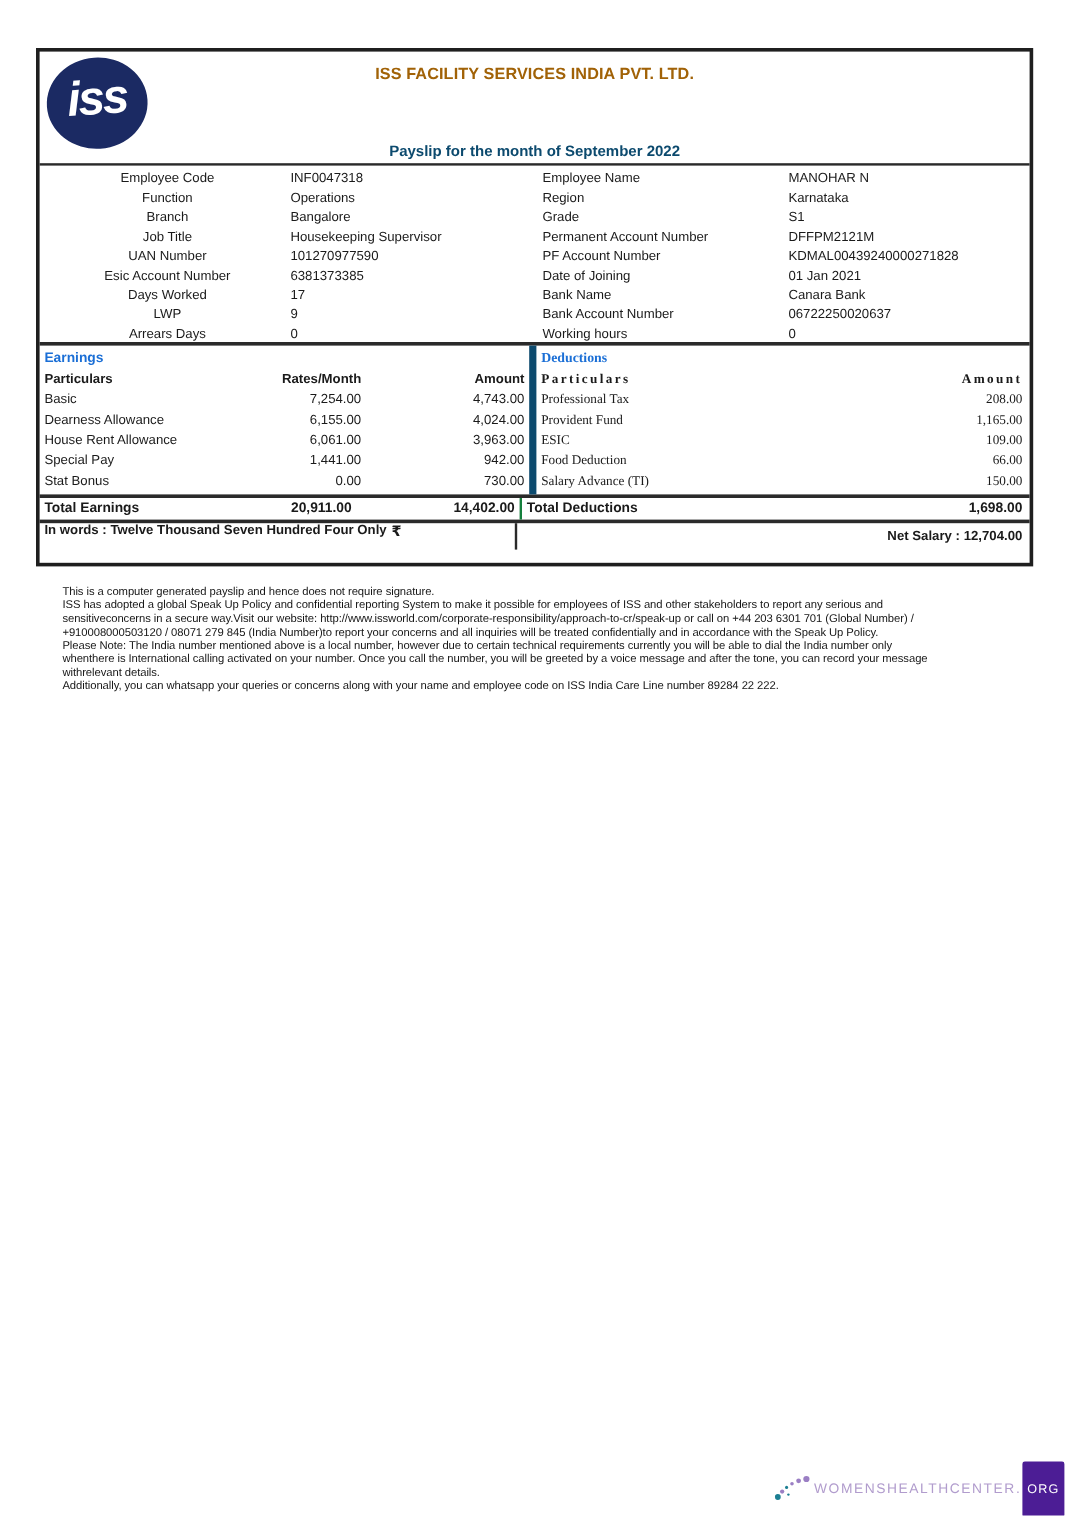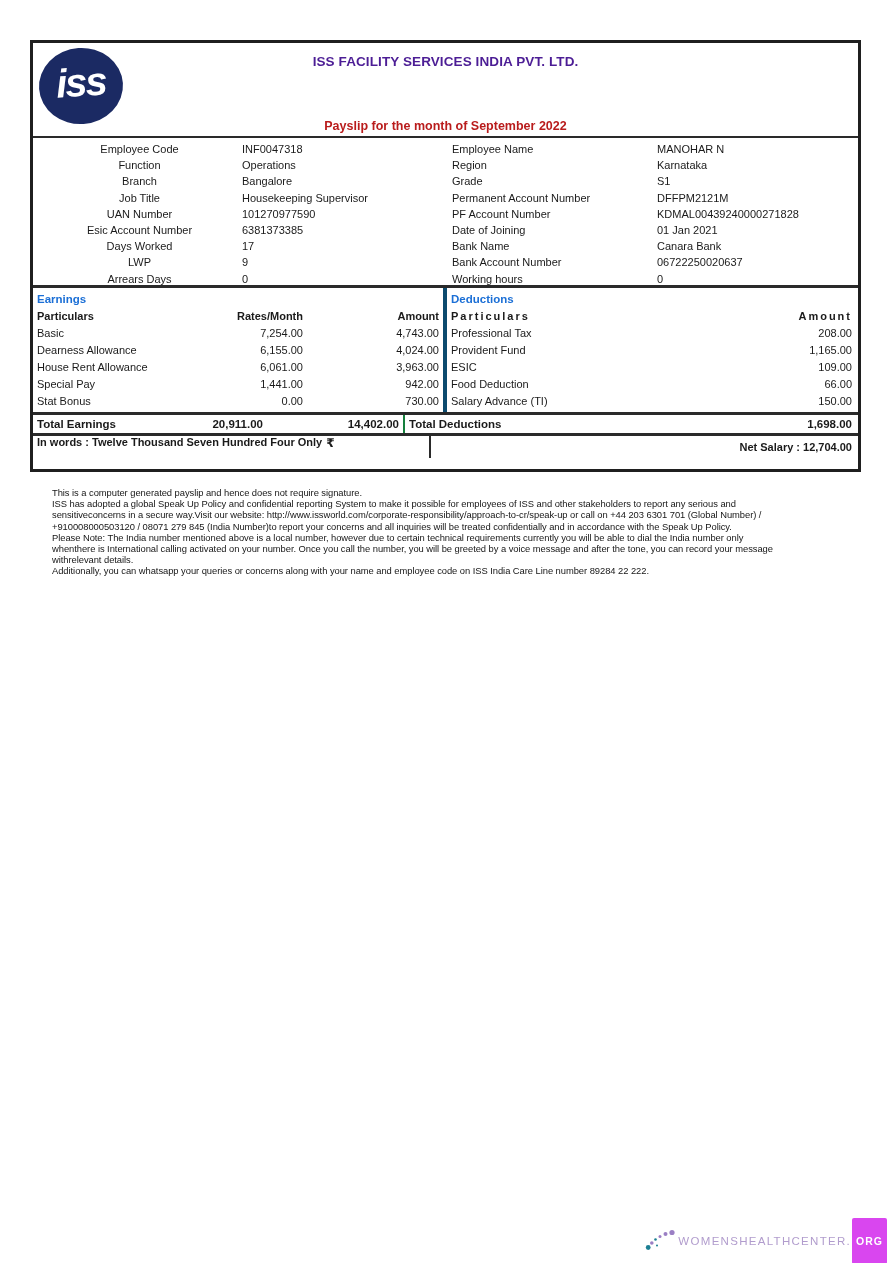--- a/index.html
+++ b/index.html
@@ -24,53 +24,53 @@
     display:flex; align-items:center; justify-content:center;
     transform:rotate(-4deg);
   }
   .logo-text {
     color:#ffffff; font-weight:bold; font-style:italic;
     font-size:40px; letter-spacing:-2px; line-height:1;
     transform:translateY(-4px);
   }
   .company-name {
     text-align:center; padding-top:11px;
-    color:#4c1d95; font-weight:bold; font-size:13.5px; letter-spacing:0.1px;
+    color:#a16207; font-weight:bold; font-size:13.5px; letter-spacing:0.1px;
   }
   .payslip-title {
     position:absolute; left:0; right:0; bottom:3px; text-align:center;
-    font-weight:bold; font-size:12.5px; color:#b91c1c;
+    font-weight:bold; font-size:12.5px; color:#0c4a6e;
   }
 
   
   .employee { height:150px; border-bottom:3px solid #2a2a2a; padding:3px 0 0 4px; font-size:11px; }
   .erow { display:flex; height:16.2px; align-items:center; }
   .erow .lab1 { width:205px;text-align:center; }
   .erow .val1 { width:210px; }
   .erow .lab2 { width:205px; }
   .erow .val2 { flex:1; }
 
   
   .earn-deduct { display:flex; height:127px; border-bottom:3px solid #2a2a2a; font-size:11px; }
-  .pane-left  { width:414px; border-right:4px solid #0c4a6e; padding:2px 4px 0 4px; }
-  .pane-right { flex:1; padding:2px 6px 0 4px; }
+  .pane-left  { width:414px; border-right:6px solid #0c4a6e; padding:2px 4px 0 4px; }
+  .pane-right { flex:1; padding:2px 6px 0 4px;font-family:Liberation Serif, serif; }
   .section-title { color:#1b6fd6; font-weight:bold; font-size:11.5px; height:17px; display:flex; align-items:center; }
   .thead { font-weight:bold; }
   .trow { display:flex; height:17px; align-items:center; }
   .trow .name { flex:1; }
   .trow .rate { width:124px; text-align:right; }
   .trow .amt  { width:136px; text-align:right; }
   .drow { display:flex; height:17px; align-items:center; }
   .drow .name { flex:1; }
   .drow .amt  { min-width:110px; text-align:right; }
   .spaced { letter-spacing:2px; }
 
   
   .totals { display:flex; height:21px; border-bottom:3px solid #2a2a2a; font-weight:bold; font-size:11.5px; }
-  .totals .tl { width:372px; border-right:2px solid #15803d; display:flex; align-items:center; padding:0 4px; }
+  .totals .tl { width:402px; border-right:2px solid #15803d; display:flex; align-items:center; padding:0 4px; }
   .totals .tr { flex:1; display:flex; align-items:center; padding:0 6px 0 4px; }
   .totals .name { flex:1; }
   .totals .rate { width:124px; text-align:right; }
   .totals .amt  { width:136px; text-align:right; }
   .totals .damt { min-width:110px; text-align:right; }
 
   
   .inwords-row { display:flex; height:22px; font-weight:bold; font-size:11px; }
   .inwords-cell { width:398px; border-right:2px solid #2a2a2a; display:flex; align-items:flex-start; padding:0 4px; gap:4px; }
   .netsalary-cell { flex:1; display:flex; align-items:center; justify-content:flex-end; padding-right:6px; }
@@ -83,21 +83,21 @@
   }
   .footer-text div { white-space:nowrap; }
 
   
   .watermark {
     position:absolute; right:5px; top:1226px; height:30px;
     display:flex; align-items:center; gap:1px;
   }
   .wm-name { color:#b19ccd; font-size:11.5px; letter-spacing:1.3px; }
   .wm-tld {
-    background:#d946ef; color:#ffffff; font-weight:bold; font-size:10.5px;
+    background:#4c1d95; color:#ffffff; font-weight:normal; font-size:10.5px;
     letter-spacing:1px; padding:17px 4px; border-radius:2px;
   }
 </style>
 </head>
 <body>
 
 <div class="payslip-box">
 
   <div class="header">
     <div class="logo">

